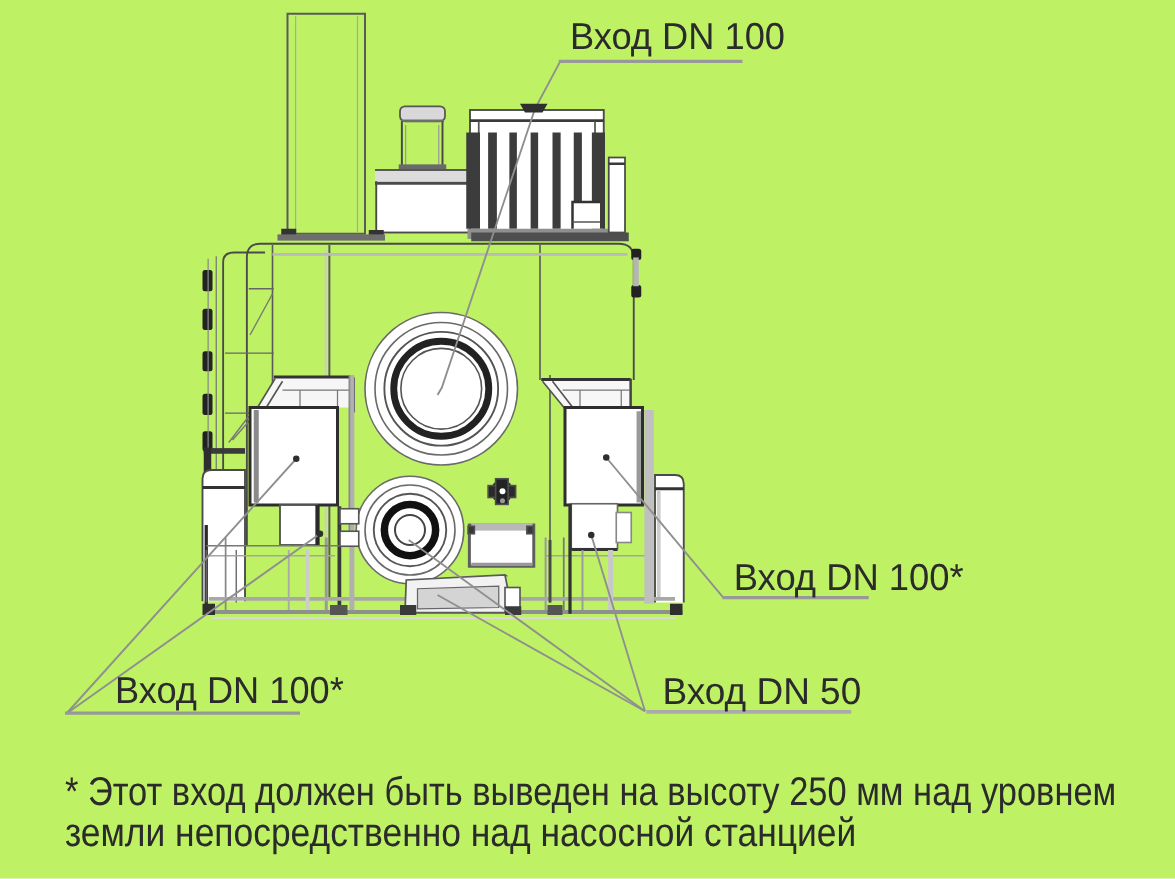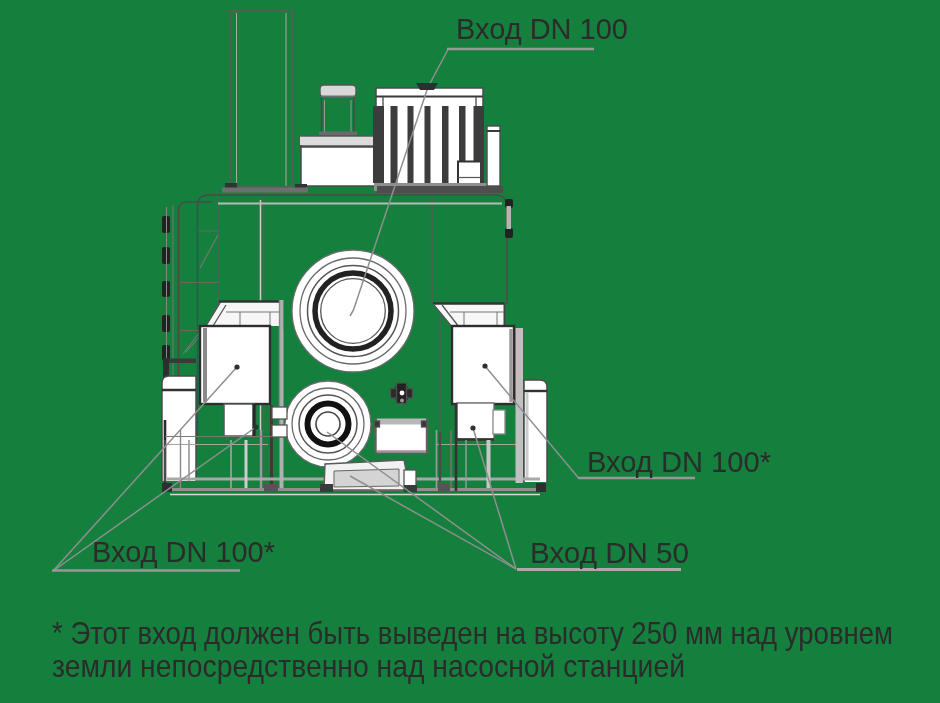--- a/index.html
+++ b/index.html
@@ -1,16 +1,16 @@
 <!DOCTYPE html>
 <html><head>
 <meta charset="utf-8">
 <style>
   html,body{margin:0;padding:0;background:#ffffff;}
-  .wrap{position:relative;width:940px;height:703px;background:#15803d;overflow:hidden;
+  .wrap{position:relative;width:940px;height:703px;background:#bef264;overflow:hidden;
         font-family:"Liberation Sans", sans-serif;}
   svg{position:absolute;left:0;top:0;filter:blur(0.45px);}
   .lbl{font-family:"Liberation Sans", sans-serif;fill:#2b2b2b;font-size:30px;}
   .note{font-family:"Liberation Sans", sans-serif;fill:#2b2b2b;font-size:32px;}
 </style>
 </head>
 <body>
 <div class="wrap">
 <svg width="940" height="703" viewBox="0 0 940 703">
 

